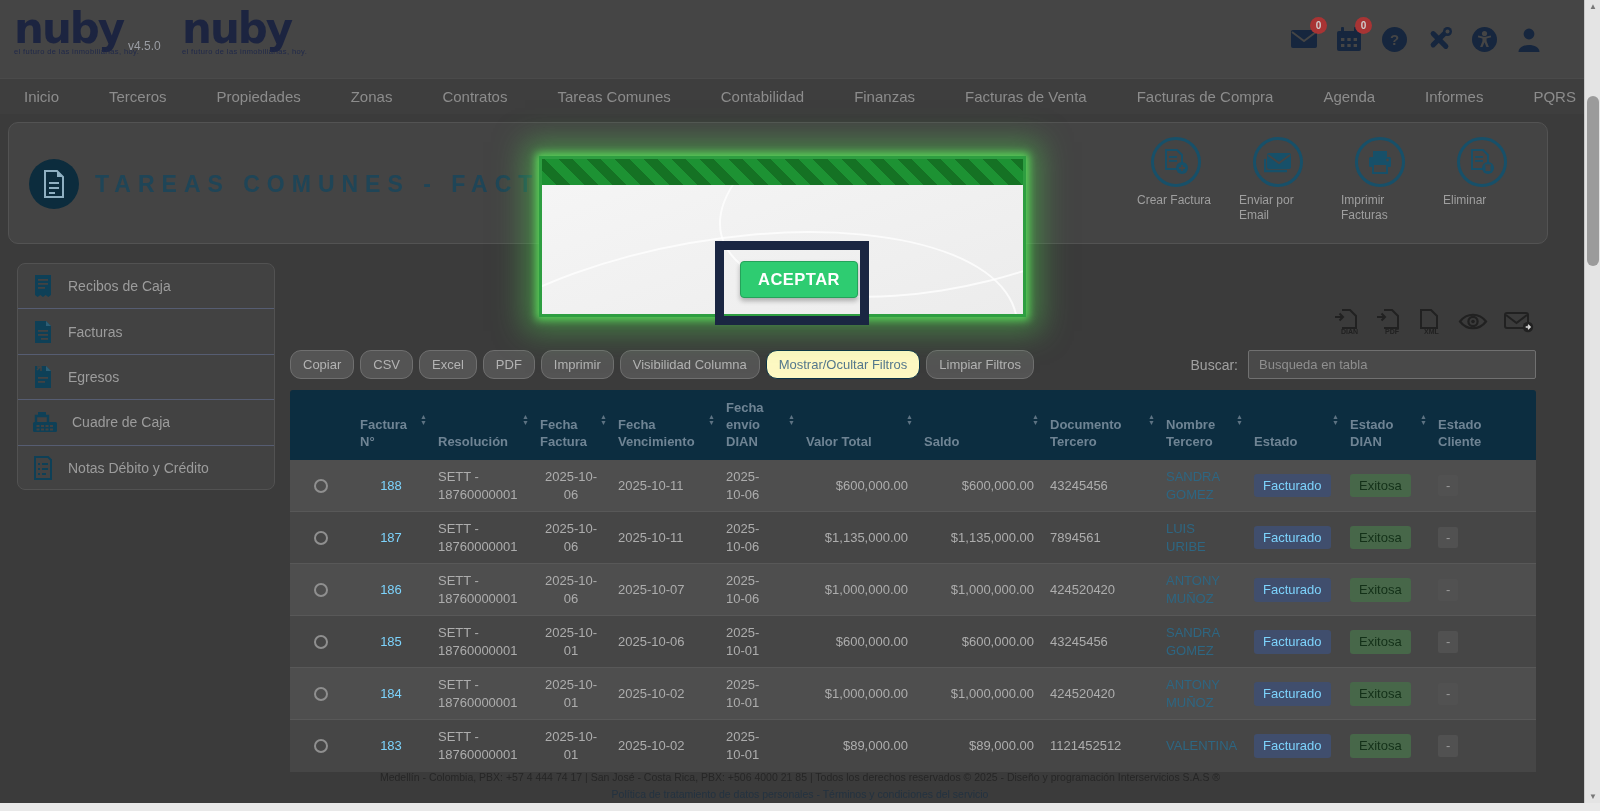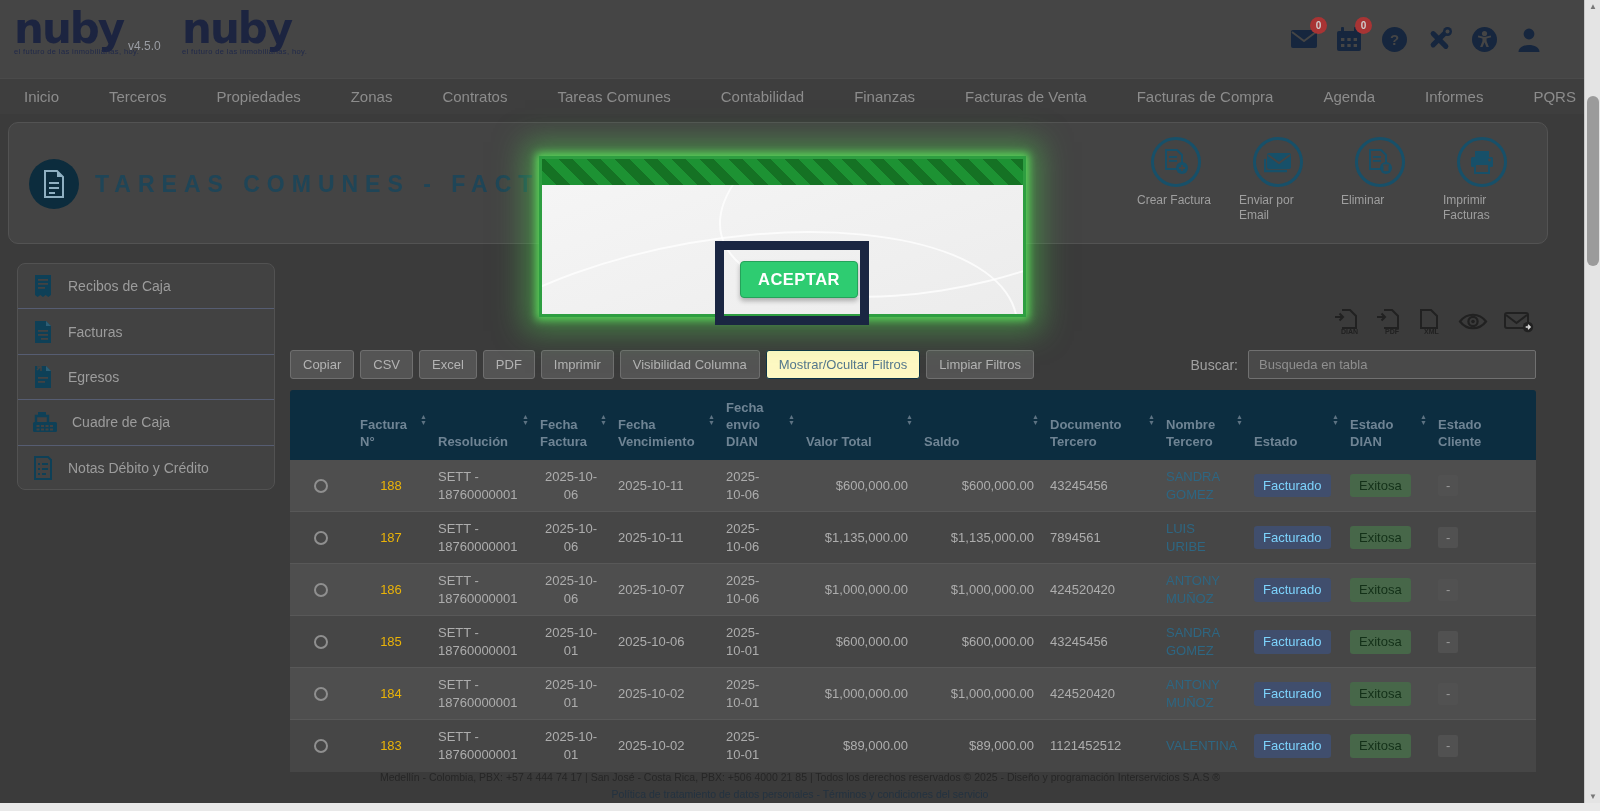--- a/index.html
+++ b/index.html
@@ -36,41 +36,41 @@
   .side-item{height:45.4px;display:flex;align-items:center;gap:14px;padding-left:14px;border-bottom:1px solid #565d72;cursor:pointer}
   .side-item:last-child{border-bottom:none}
   .side-item .slabel{font-size:14px;color:#9c9c9c}
 
   
   .main{position:absolute;left:290px;top:300px;width:1246px;height:472px}
   .export-icons{position:absolute;right:2px;top:8px;display:flex;gap:16px;align-items:center}
   .export-icons > div{cursor:pointer}
   .toolbar{position:absolute;left:0;top:50px;width:100%;height:30px}
   .tb-buttons{display:flex;gap:6px}
-  .tbtn{height:29px;padding:5px 12px;background:#545454;border:1px solid #6f6f6f;border-radius:3px;color:#b3b3b3;font-size:13px;cursor:pointer;font-family:inherit;white-space:nowrap}
+  .tbtn{height:29px;padding:5px 12px;background:#545454;border:1px solid #6f6f6f;border-radius:11px;color:#b3b3b3;font-size:13px;cursor:pointer;font-family:inherit;white-space:nowrap}
   .tbtn.active{background:#fef9c3;border-color:#0d3447;color:#55788d}
   .search-wrap{position:absolute;right:0;top:0;display:flex;align-items:center;gap:10px}
   .search-label{font-size:14px;color:#a0a0a0}
   .search-input{width:288px;height:29px;background:#494949;border:1px solid #707070;border-radius:2px;color:#bbb;font-size:13px;padding:0 10px;font-family:inherit}
   .search-input::placeholder{color:#8f8f8f}
 
   
   .gtable{position:absolute;left:0;top:90px;width:1246px}
   .thead-row,.trow{display:grid;grid-template-columns:62px 78px 102px 78px 108px 80px 118px 126px 116px 88px 96px 88px minmax(0,1fr)}
   .thead-row{background:#0c2d40;border-radius:3px 3px 0 0;min-height:70px}
   .th{position:relative;display:flex;align-items:flex-end;padding:6px 14px 9px 8px;font-size:13px;font-weight:bold;color:#6f8494;line-height:1.3}
   .arrows{position:absolute;right:3px;top:44%;transform:translateY(-50%);font-size:7px;line-height:.95;color:#5e7383;text-align:center;cursor:pointer}
   .rows-clip{height:312px;overflow:hidden}
   .trow{min-height:52px;border-bottom:1px solid #585858;color:#adadad;font-size:13px}
   .trow.odd{background:#4e4e4e}.trow.even{background:#464646}
   .td{padding:8px 8px;display:flex;align-items:center;line-height:1.35;overflow:hidden}
   .c-radio{justify-content:center}
   .radio{width:14px;height:14px;border:2px solid #8f8f8f;border-radius:50%;display:inline-block;cursor:pointer}
   .c-num{justify-content:center}
-  .invoice-link{color:#eab308;cursor:pointer;text-decoration:none}
+  .invoice-link{color:#7dd3fc;cursor:pointer;text-decoration:none}
   .c-ff{justify-content:center;text-align:center}
   .c-fe{padding-right:22px}
   .c-valor,.c-saldo{justify-content:flex-end;text-align:right}
   .c-nom a{color:#2d6682;cursor:pointer;text-decoration:none}
   .badge{display:inline-block;padding:3px 9px;border-radius:3px;font-size:13px}
   .badge-estado{background:#404e6d;color:#7dd3fc}
   .badge-dian{background:#476749;color:#133018}
   .dash-badge{background:#515151;color:#9a9a9a;padding:2px 8px;border-radius:2px;font-size:13px}
 
   
@@ -214,40 +214,40 @@
               <rect x="3" y="2" width="24" height="16" rx="2" fill="#175069"></rect>
               <path d="M4 4 L15 12 L26 4" stroke="#444" stroke-width="2" fill="none"></path>
               <path d="M1 8 v12 h22" stroke="#175069" stroke-width="2.4" fill="none"></path>
             </svg>
         </div>
         <div class="plabel">Enviar por Email</div>
       </div>
       <div class="paction">
         <div class="circ">
           <svg width="26" height="26" viewBox="0 0 26 26">
+              <rect x="2" y="8" width="22" height="10" rx="1.5" fill="#175069"></rect>
+              <rect x="6" y="2" width="14" height="6" fill="#175069"></rect>
+              <rect x="6" y="15" width="14" height="9" fill="#444" stroke="#175069" stroke-width="2"></rect>
+              <circle cx="20.5" cy="11" r="1.4" fill="#444"></circle>
+            </svg>
+        </div>
+        <div class="plabel">Imprimir Facturas</div>
+      </div>
+      <div class="paction">
+        <div class="circ">
+          <svg width="26" height="26" viewBox="0 0 26 26">
               <path d="M3 1 h11 l5 5 v14 h-16 z" fill="none" stroke="#175069" stroke-width="2"></path>
               <rect x="6" y="7" width="8" height="1.8" fill="#175069"></rect>
               <rect x="6" y="11" width="8" height="1.8" fill="#175069"></rect>
               <circle cx="19" cy="19" r="6" fill="#175069"></circle>
               <rect x="16.5" y="16.5" width="5" height="5.6" fill="#444"></rect>
               <rect x="16" y="15.4" width="6" height="1.4" fill="#444"></rect>
             </svg>
         </div>
         <div class="plabel">Eliminar</div>
-      </div>
-      <div class="paction">
-        <div class="circ">
-          <svg width="26" height="26" viewBox="0 0 26 26">
-              <rect x="2" y="8" width="22" height="10" rx="1.5" fill="#175069"></rect>
-              <rect x="6" y="2" width="14" height="6" fill="#175069"></rect>
-              <rect x="6" y="15" width="14" height="9" fill="#444" stroke="#175069" stroke-width="2"></rect>
-              <circle cx="20.5" cy="11" r="1.4" fill="#444"></circle>
-            </svg>
-        </div>
-        <div class="plabel">Imprimir Facturas</div>
       </div>
     </div>
   </div>
 
   <div class="sidebar">
     <div class="side-item">
       <svg width="22" height="24" viewBox="0 0 22 24">
           <path d="M3 1 h16 v20 l-2.7 2 -2.6-2 -2.7 2 -2.7-2 -2.6 2 -2.7-2 z" fill="#0e4057"></path>
           <g fill="#424242">
             <rect x="6" y="5" width="10" height="1.8"></rect>

